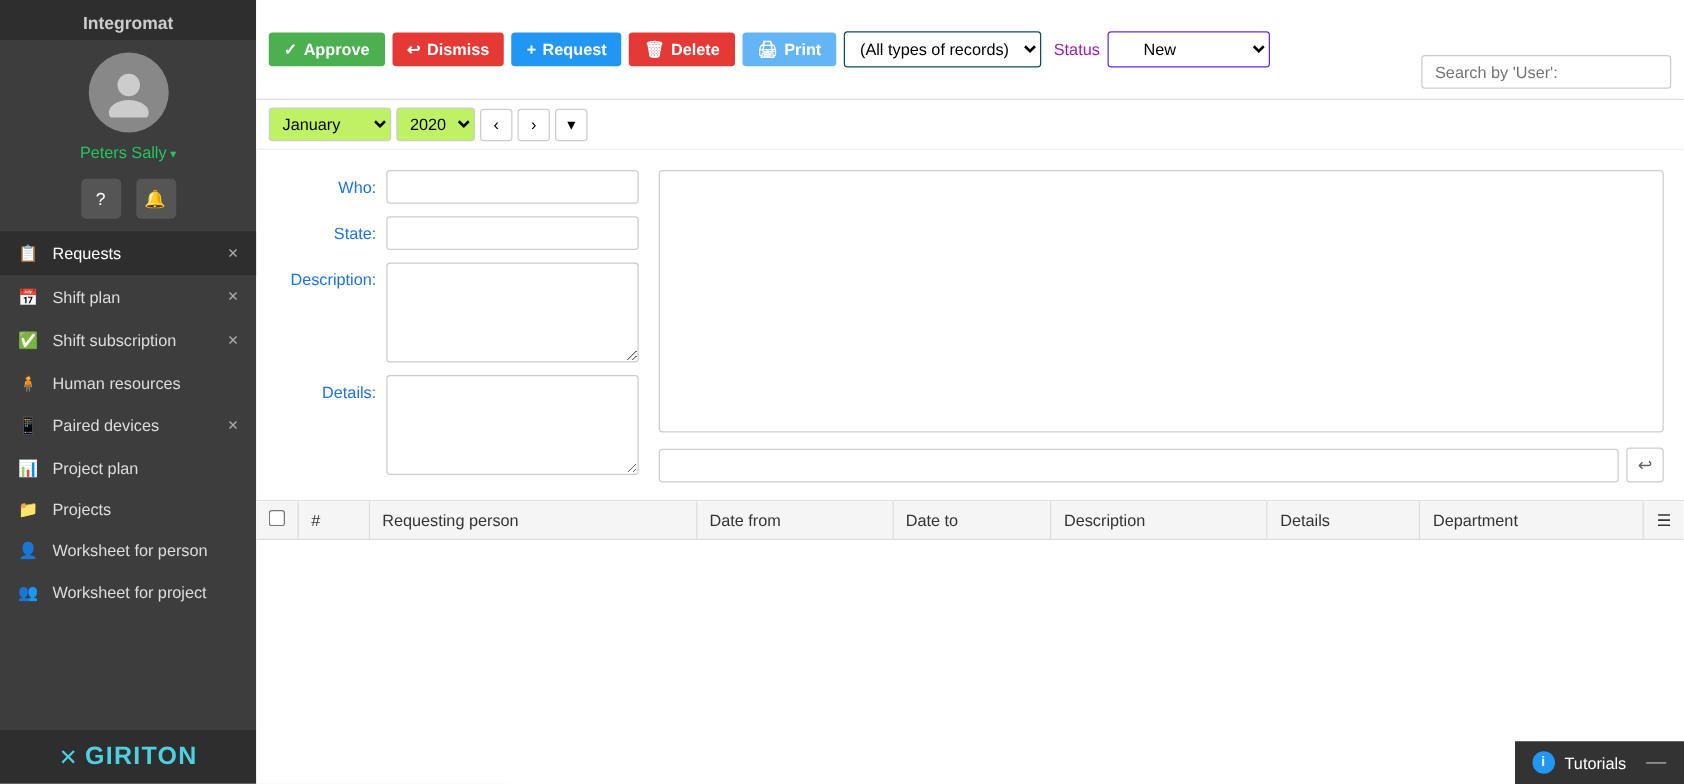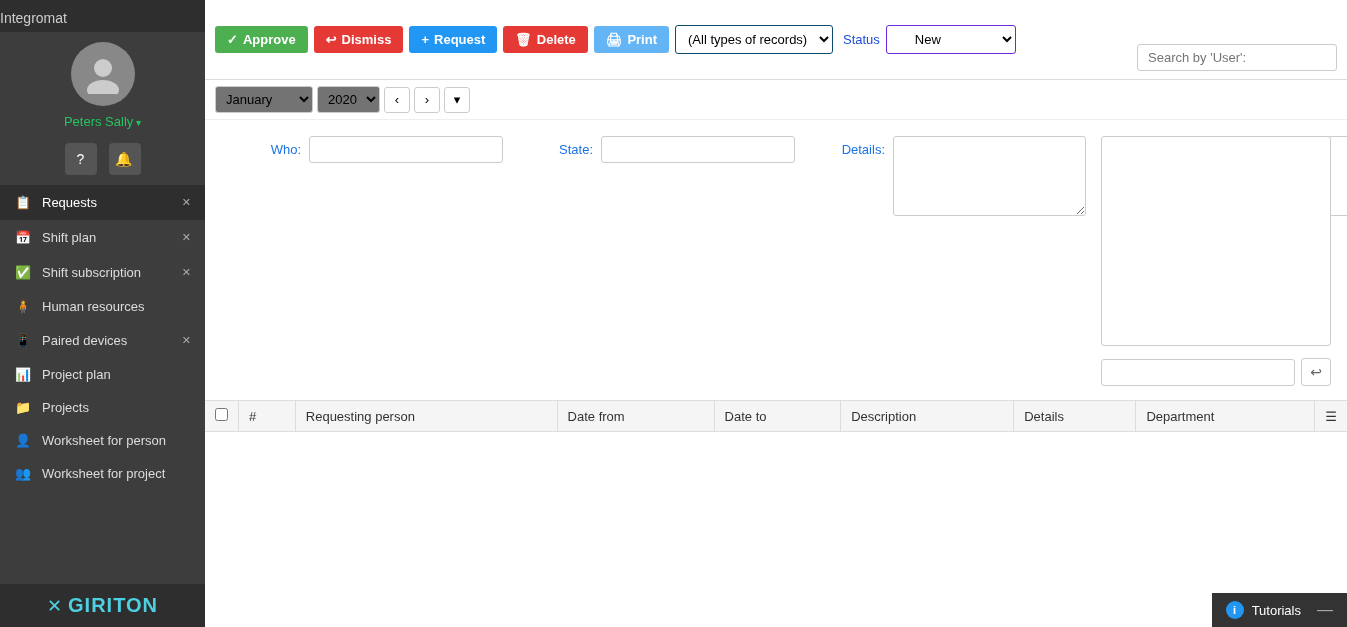--- a/index.html
+++ b/index.html
@@ -11,23 +11,24 @@
       min-width: 205px;
       background: #3d3d3d;
       color: #fff;
       display: flex;
       flex-direction: column;
       height: 627px;
       overflow: hidden;
     }
     .sidebar-header {
       background: #2e2e2e;
+      text-align: center;
       padding: 10px 0 6px;
       font-size: 14px;
-      font-weight: normal;
+      font-weight: bold;
       color: #ccc;
     }
     .sidebar-avatar {
       display: flex;
       flex-direction: column;
       align-items: center;
       padding: 10px 0 8px;
       background: #3d3d3d;
     }
     .avatar-circle {
@@ -140,21 +141,21 @@
     .btn-delete { background: #e53935; }
     .btn-print { background: #64b5f6; }
     .toolbar-select {
       padding: 5px 8px;
       border: 1px solid #0c4a6e;
       border-radius: 3px;
       font-size: 13px;
       background: #fff;
       cursor: pointer;
     }
-    .status-label { font-size: 13px; color: #1d4ed8; margin-left: 4px; }
+    .status-label { font-size: 13px; color: #a21caf; margin-left: 4px; }
     .status-select {
       padding: 5px 24px;
       border: 1px solid #6d28d9;
       border-radius: 3px;
       font-size: 13px;
       background: #fff;
       cursor: pointer;
     }
     .search-box {
       margin-left: auto;
@@ -173,41 +174,41 @@
       padding: 6px 10px;
       background: #fff;
       border-bottom: 1px solid #eee;
       gap: 4px;
     }
     .date-nav select {
       padding: 4px 6px;
       border: 1px solid #ccc;
       border-radius: 3px;
       font-size: 13px;
-      background: #737373;
+      background: #bef264;
     }
     .date-nav-btn {
       width: 26px; height: 26px;
       border: 1px solid #ccc;
       background: #fff;
       border-radius: 3px;
       cursor: pointer;
       display: flex; align-items: center; justify-content: center;
       font-size: 13px;
     }
 
     
     .form-area {
       display: flex;
       padding: 16px 16px 10px;
       gap: 16px;
     }
     .form-left {
       display: flex;
-      flex-direction: row;
+      flex-direction: column;
       gap: 10px;
       min-width: 290px;
     }
     .form-row {
       display: flex;
       align-items: flex-start;
       gap: 8px;
     }
     .form-label {
       min-width: 80px;
@@ -465,25 +466,25 @@
     <div class="form-left">
       <div class="form-row">
         <label class="form-label">Who:</label>
         <input class="form-input" type="text" style="">
       </div>
       <div class="form-row">
         <label class="form-label">State:</label>
         <input class="form-input" type="text" style="">
       </div>
       <div class="form-row">
-        <label class="form-label">Details:</label>
+        <label class="form-label">Description:</label>
         <textarea class="form-textarea" style=""></textarea>
       </div>
       <div class="form-row">
-        <label class="form-label">Description:</label>
+        <label class="form-label">Details:</label>
         <textarea class="form-textarea" style=""></textarea>
       </div>
     </div>
     <div class="form-right">
       <div class="form-right-top"></div>
       <div class="form-right-bottom">
         <input type="text" placeholder="" style="">
         <button class="reply-btn">↩</button>
       </div>
     </div>

